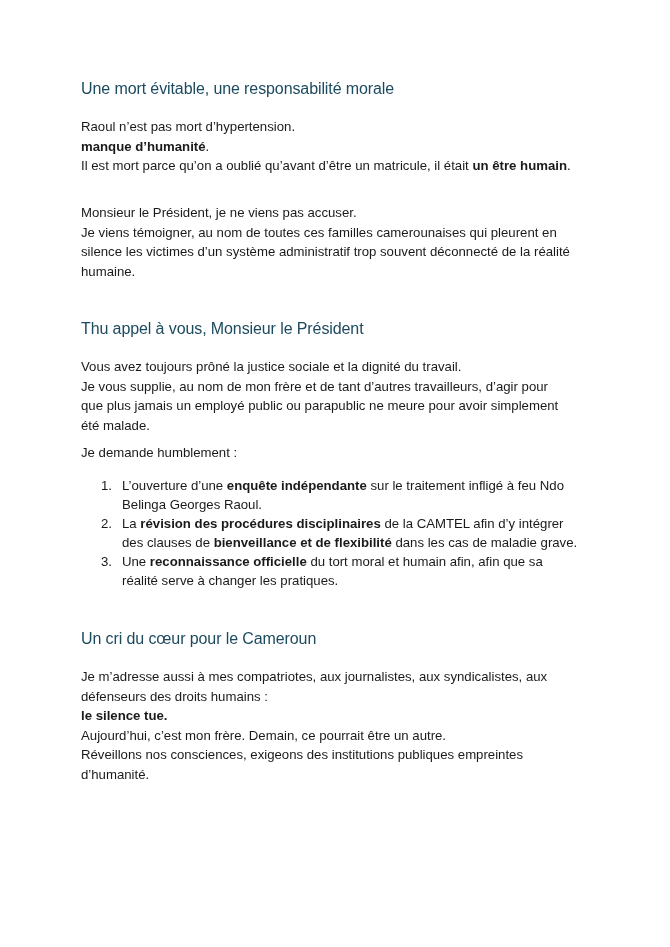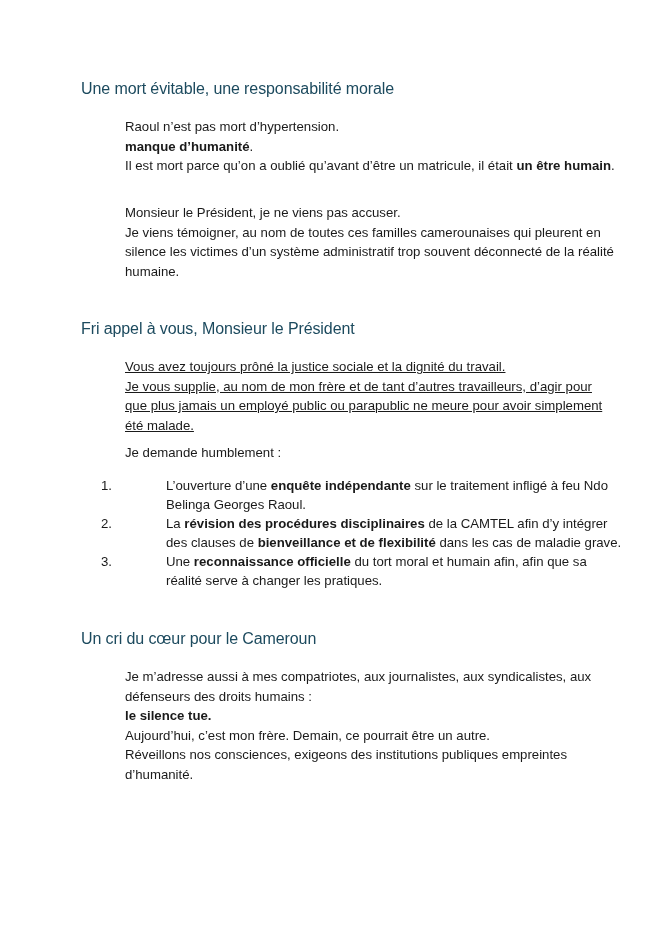--- a/index.html
+++ b/index.html
@@ -3,21 +3,21 @@
 <meta charset="utf-8">
 <style>
   html, body { margin:0; padding:0; background:#ffffff; }
   body { width:670px; height:947px; position:relative; overflow:hidden;
          font-family:"Liberation Sans", sans-serif; color:#1a1a1a; }
   .page { position:absolute; left:81px; top:0; width:520px; }
   h2 { font-family:"Liberation Sans", sans-serif; font-weight:normal; color:#1c4a5e;
        font-size:16px; margin:0; position:absolute; left:0; white-space:nowrap; letter-spacing:-0.1px; }
   .p { position:absolute; left:0; font-size:13.2px; line-height:19.5px; width:530px; }
   .p b { font-weight:bold; }
-  .line { display:block; white-space:nowrap;margin-left:44px; }
+  .line { display:block; white-space:nowrap; }
   ol { position:absolute; left:0; margin:0; padding:0; list-style:none; width:520px; font-size:13.2px; line-height:19px; }
   ol li { position:relative; padding-left:41px; }
   ol li .num { position:absolute; left:20px; top:0; }
 </style>
 </head>
 <body>
 
 <div class="page">
   <h2 style="top:80px;">Une mort évitable, une responsabilité morale</h2>
   <div class="p" style="top:117px;">
@@ -25,22 +25,22 @@
       <span class="line"><b>manque d’humanité</b><span>.</span></span>
       <span class="line"><span> Il est mort parce qu’on a oublié qu’avant d’être un matricule, il était </span><b>un être humain</b><span>.</span></span>
     </div>
   <div class="p" style="top:203px;">
       <span class="line"><span>Monsieur le Président, je ne viens pas accuser.</span></span>
       <span class="line"><span> Je viens témoigner, au nom de toutes ces familles camerounaises qui pleurent en</span></span>
       <span class="line"><span>silence les victimes d’un système administratif trop souvent déconnecté de la réalité</span></span>
       <span class="line"><span>humaine.</span></span>
     </div>
 
-  <h2 style="top:320px;">Fri appel à vous, Monsieur le Président</h2>
-  <div class="p" style="top:357px;text-decoration:underline;">
+  <h2 style="top:320px;">Thu appel à vous, Monsieur le Président</h2>
+  <div class="p" style="top:357px;">
       <span class="line"><span>Vous avez toujours prôné la justice sociale et la dignité du travail.</span></span>
       <span class="line"><span> Je vous supplie, au nom de mon frère et de tant d’autres travailleurs, d’agir pour</span></span>
       <span class="line"><span>que plus jamais un employé public ou parapublic ne meure pour avoir simplement</span></span>
       <span class="line"><span>été malade.</span></span>
     </div>
   <div class="p" style="top:443px;">
       <span class="line"><span>Je demande humblement :</span></span>
     </div>
   <ol style="top:476px;">
       <li>

